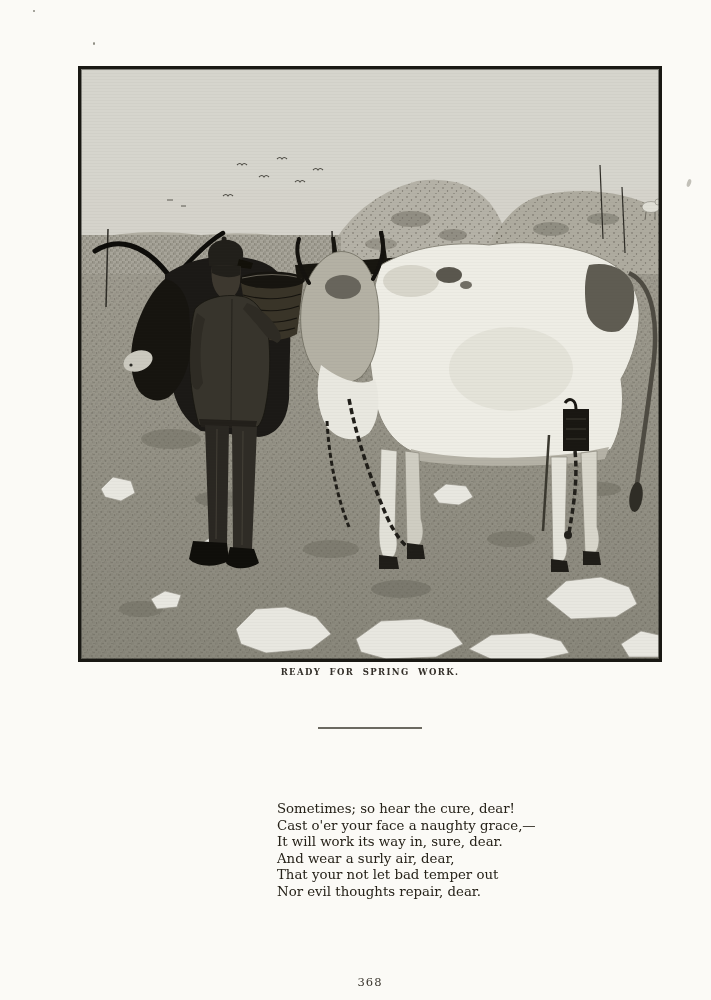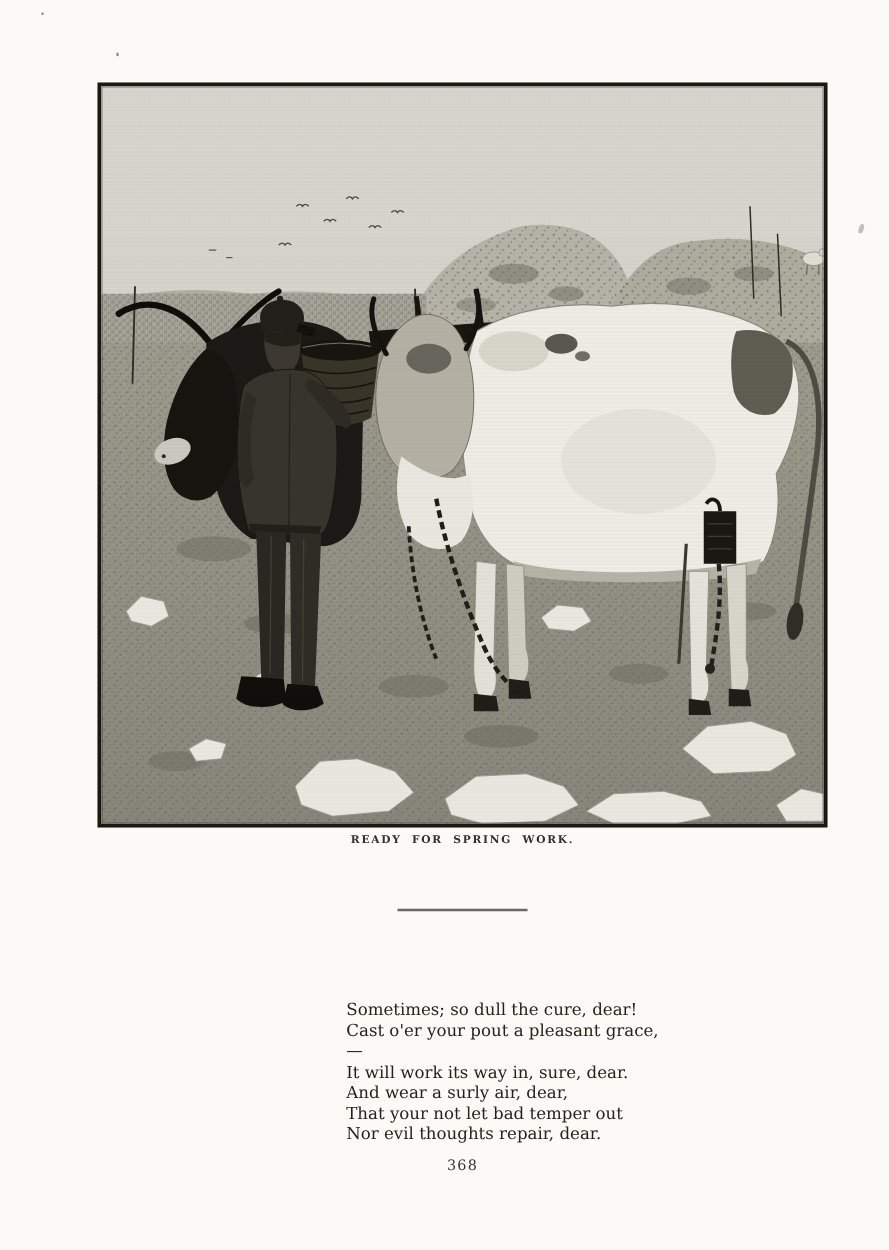--- a/index.html
+++ b/index.html
@@ -29,21 +29,21 @@
   .poem-title{
     position:absolute;left:40px;top:765px;width:660px;margin:0;text-align:center;
     font-size:16.5px;font-weight:normal;letter-spacing:4.5px;color:#2b2822;
   }
   .poem{
     position:absolute;left:277px;top:801px;width:260px;
     font-size:13.3px;line-height:16.55px;color:#262219;
   }
   .poem .sc{font-size:0.78em;letter-spacing:.5px;}
   .page-number{
-    position:absolute;left:40px;top:925px;width:660px;text-align:center;
+    position:absolute;left:40px;top:975px;width:660px;text-align:center;
     font-size:11.5px;color:#3a362e;letter-spacing:1px;
   }
 </style>
 </head>
 <body>
 
 <div class="page">
 
   <span class="speck" style="left:93px;top:42px;width:2px;height:3px;"></span>
   <span class="speck" style="left:33px;top:10px;width:2px;height:2px;"></span>
@@ -230,22 +230,22 @@
       <rect x="0.5" y="0.5" width="577" height="589" fill="none" stroke="#2a2a26" stroke-width="1" opacity="0.5"></rect>
     </svg>
   </figure>
 
   <div class="caption">READY FOR SPRING WORK.</div>
 
   <div class="divider"></div>
 
 
   <div class="poem">
-    <div class="poem-line">Sometimes; so dull the cure, dear!</div>
-    <div class="poem-line">Cast o'er your pout a pleasant grace,—</div>
+    <div class="poem-line">Sometimes; so hear the cure, dear!</div>
+    <div class="poem-line">Cast o'er your face a naughty grace,—</div>
     <div class="poem-line">It will work its way in, sure, dear.</div>
     <div class="poem-line">And wear a surly air, dear,</div>
     <div class="poem-line">That your not let bad temper out</div>
     <div class="poem-line">Nor evil thoughts repair, dear.</div>
   </div>
 
   <div class="page-number">368</div>
 
 </div>
 

